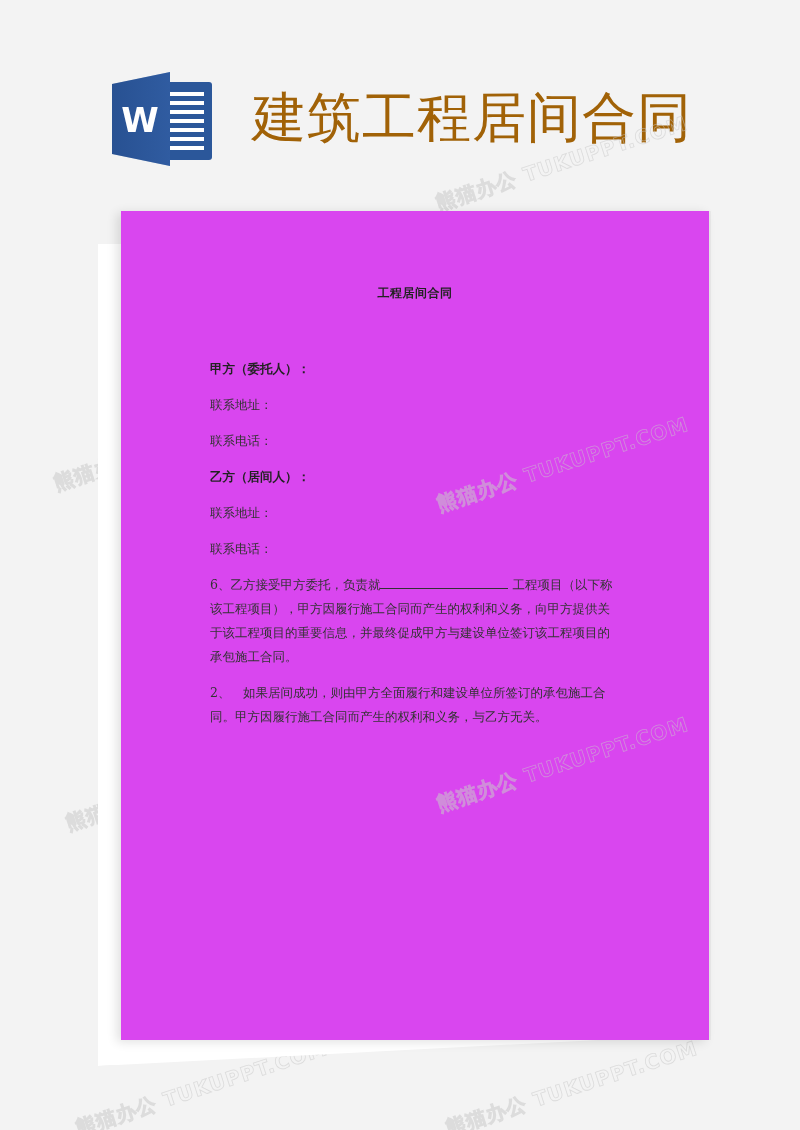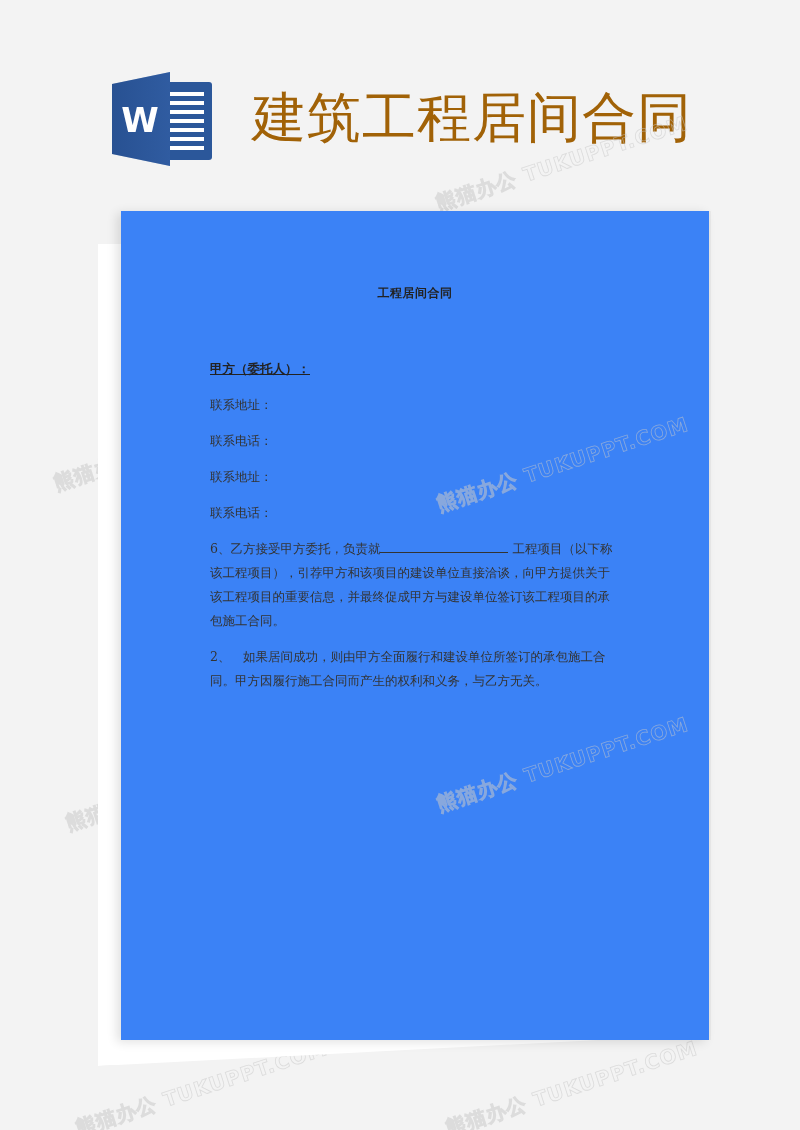--- a/index.html
+++ b/index.html
@@ -17,33 +17,33 @@
   }
   .back-page {
     position:absolute; left:98px; top:244px; width:600px; height:822px;
     background:#fff;
     transform-origin:0 0;
     clip-path: polygon(0 0, 100% 0, 100% 96.2%, 0 100%);
     box-shadow: -6px 4px 14px rgba(0,0,0,0.10);
   }
   .main-page {
     position:absolute; left:121px; top:211px; width:588px; height:829px;
-    background:#3b82f6;
+    background:#d946ef;
     box-shadow: -4px 2px 10px rgba(0,0,0,0.12), 2px 0 0 #e9e9e9;
   }
   .doc-title {
     position:absolute; left:0; width:100%; top:74px; text-align:center;
     font-size:12px; font-weight:bold; color:#222; letter-spacing:0.5px;
   }
   .doc-body {
     position:absolute; left:89px; top:146px; width:412px;
     font-size:12.5px; color:#333; line-height:24px;
   }
   .p { margin:0 0 12px 0; }
-  .p.bold { font-weight:bold; color:#222;text-decoration:underline; }
+  .p.bold { font-weight:bold; color:#222; }
   .blank { display:inline-block; width:128px; border-bottom:1px solid #333; height:13px; vertical-align:baseline; }
   .watermark {
     position:absolute; font-family:"DejaVu Sans","Liberation Sans",sans-serif;
     font-size:20px; font-weight:bold; color:rgba(255,255,255,0.0);
     -webkit-text-stroke:0.8px rgba(200,200,200,0.55);
     transform:rotate(-18deg); white-space:nowrap; pointer-events:none; letter-spacing:1px;
   }
 </style>
 </head>
 <body>
@@ -79,20 +79,21 @@
 <div class="watermark" style="left:70px;top:1075px;">熊猫办公 TUKUPPT.COM</div>
 <div class="watermark" style="left:440px;top:1075px;">熊猫办公 TUKUPPT.COM</div>
 
 <div class="back-page"></div>
 <div class="main-page">
   <div class="doc-title">工程居间合同</div>
   <div class="doc-body">
     <p class="p bold">甲方（委托人）：</p>
     <p class="p">联系地址：</p>
     <p class="p">联系电话：</p>
+    <p class="p bold">乙方（居间人）：</p>
     <p class="p">联系地址：</p>
     <p class="p">联系电话：</p>
-    <p class="p"><span>6、乙方接受甲方委托，负责就</span><span class="blank"></span><span> 工程项目（以下称该工程项目），引荐甲方和该项目的建设单位直接洽谈，向甲方提供关于该工程项目的重要信息，并最终促成甲方与建设单位签订该工程项目的承包施工合同。</span></p>
+    <p class="p"><span>6、乙方接受甲方委托，负责就</span><span class="blank"></span><span> 工程项目（以下称该工程项目），甲方因履行施工合同而产生的权利和义务，向甲方提供关于该工程项目的重要信息，并最终促成甲方与建设单位签订该工程项目的承包施工合同。</span></p>
     <p class="p">2、　如果居间成功，则由甲方全面履行和建设单位所签订的承包施工合同。甲方因履行施工合同而产生的权利和义务，与乙方无关。</p>
   </div>
   <div class="watermark" style="left:310px;top:240px;">熊猫办公 TUKUPPT.COM</div>
   <div class="watermark" style="left:310px;top:540px;">熊猫办公 TUKUPPT.COM</div>
 </div>
 
 </body></html>

